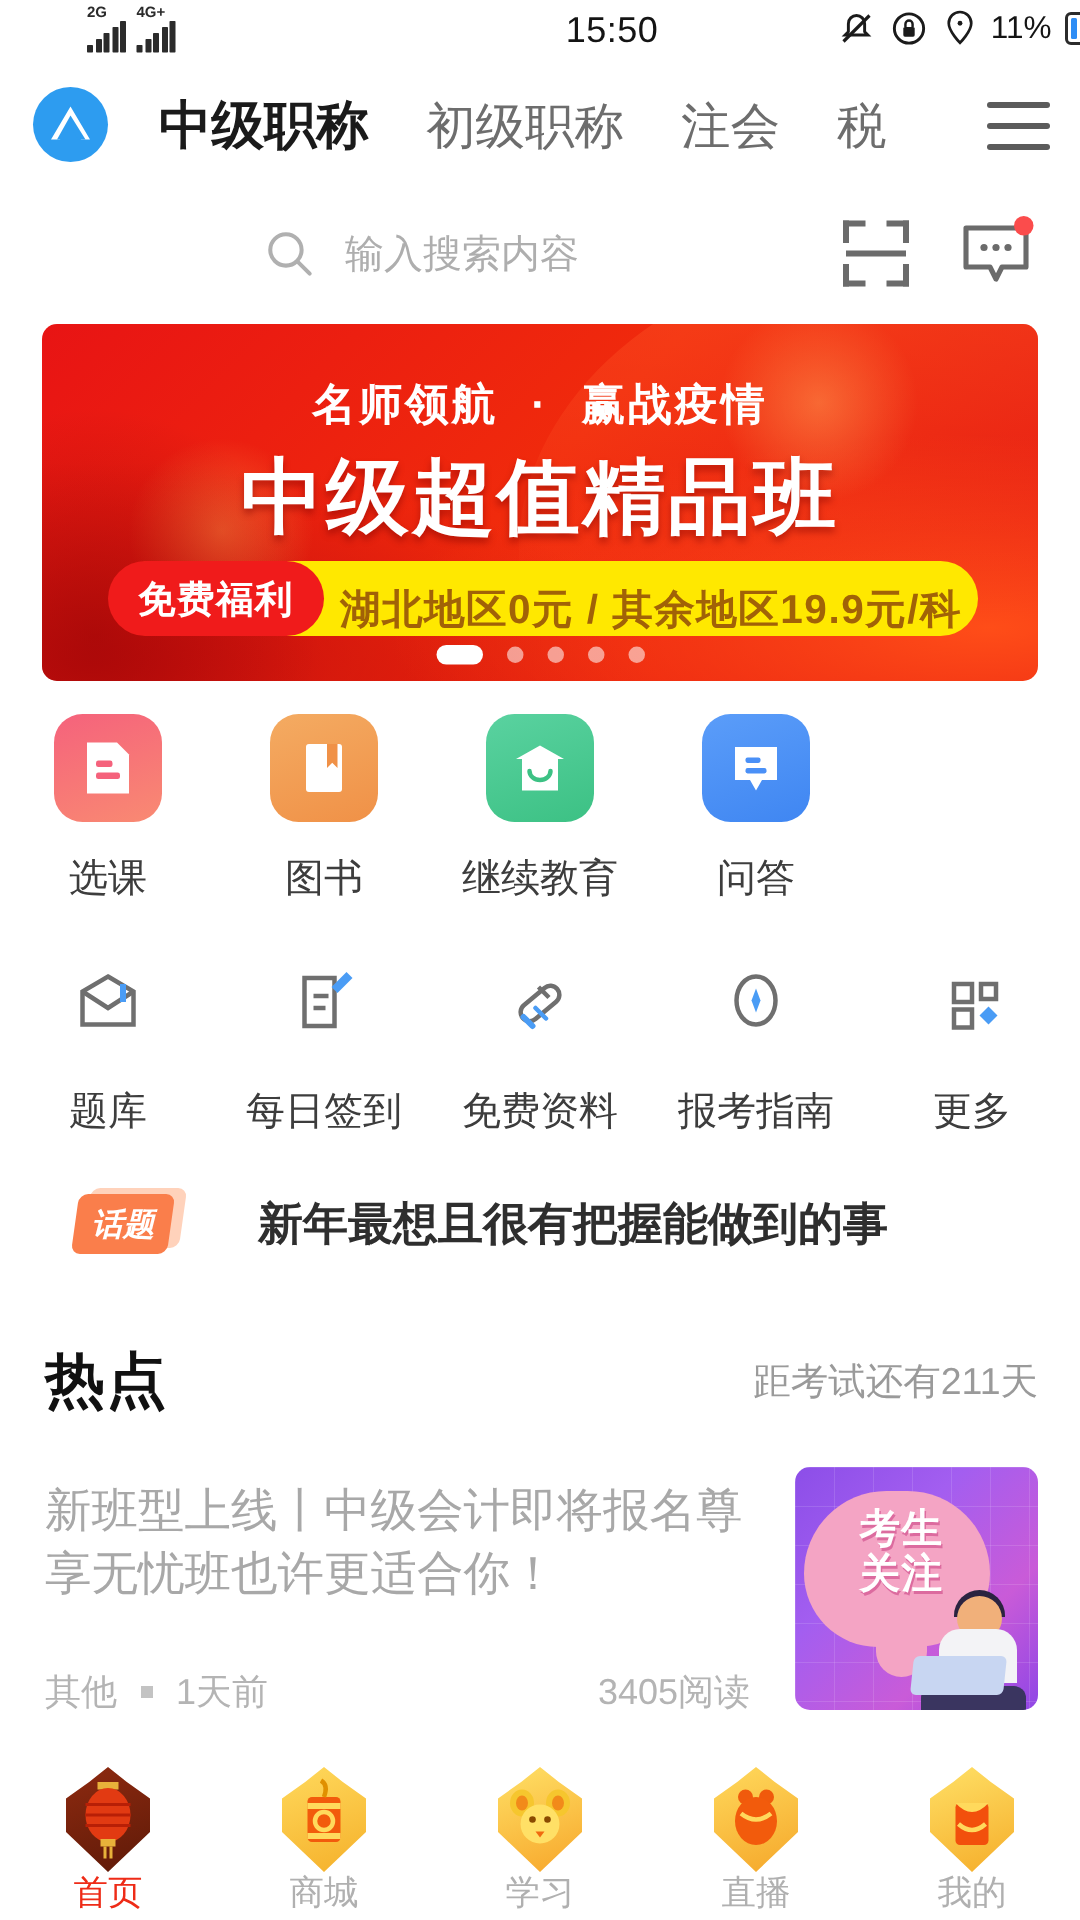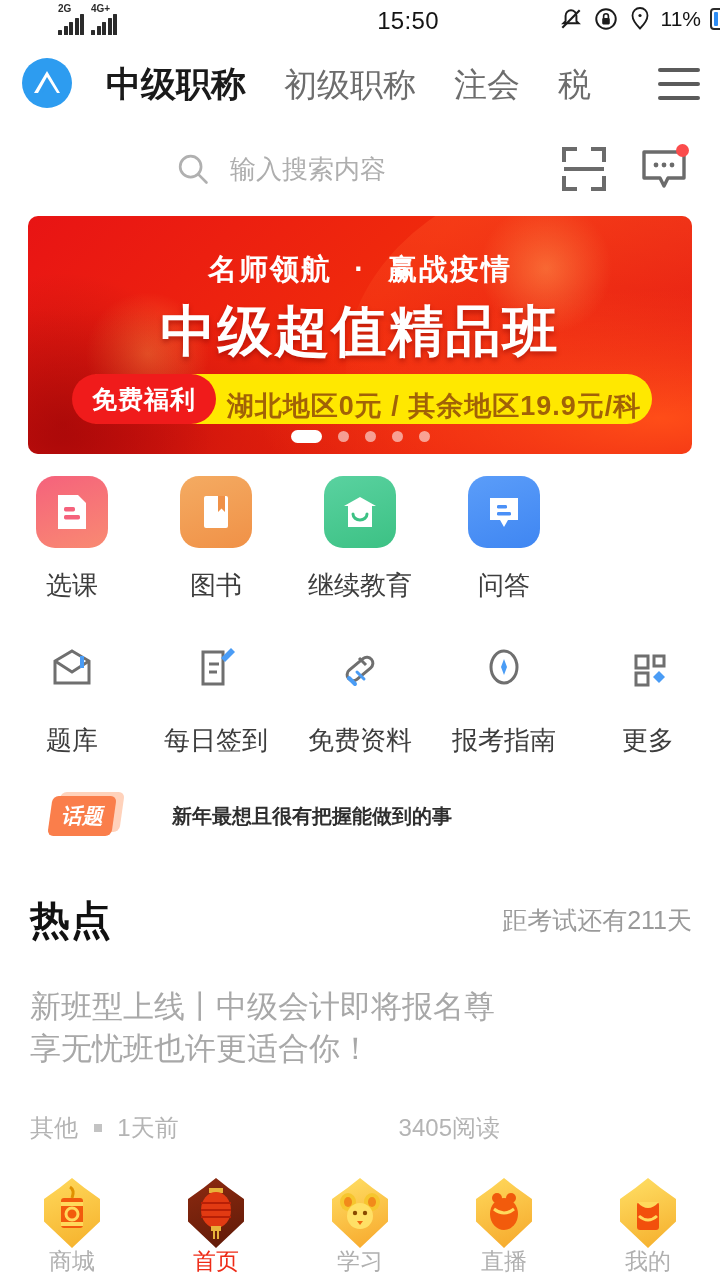--- a/index.html
+++ b/index.html
@@ -147,21 +147,21 @@
   .topic-badge .bk{
     position:absolute; left:8px; top:-4px; width:64px; height:40px;
     background:#ffd2bb; border-radius:6px; transform:skewX(-8deg);
   }
   .topic-badge .fr{
     position:absolute; left:0; top:0; width:64px; height:40px;
     background:#fa7e4b; border-radius:6px; transform:skewX(-8deg);
     display:flex; align-items:center; justify-content:center;
   }
   .topic-badge .fr span{ color:#fff; font-size:21px; font-weight:bold; transform:skewX(8deg); }
-  .topic-text{ margin-left:50px; font-size:20px; color:#2e2e2e; font-weight:bold;text-align:right; }
+  .topic-text{ margin-left:50px; font-size:30px; color:#2e2e2e; font-weight:bold;text-align:right; }
 
   
   .hot-head{ position:absolute; top:888px; left:0; width:720px; height:64px;
              display:flex; align-items:center; justify-content:space-between; }
   .hot-title{ margin-left:30px; font-size:40px; font-weight:bold; color:#111; letter-spacing:1px; }
   .hot-count{ margin-right:28px; font-size:25px; color:#9a9a9a; }
 
   
   .article{ position:absolute; top:972px; left:0; width:720px; height:192px; display:flex; }
   .art-left{ flex:1; margin-left:30px; display:flex; flex-direction:column; justify-content:space-between; padding:14px 0 20px; }
@@ -447,50 +447,65 @@
       <div class="art-title">新班型上线丨中级会计即将报名尊享无忧班也许更适合你！</div>
       <div class="art-meta">
         <span>
           <span>其他</span>
           <span class="sq"></span>
           <span>1天前</span>
         </span>
         <span>3405阅读</span>
       </div>
     </div>
+    <div class="art-thumb">
+      <span class="grid-lines"></span>
+      <span class="bubble"></span>
+      <span class="bt">
+        <span>考生</span><br>
+        <span>关注</span>
+      </span>
+      <span class="person">
+        <span class="hair"></span>
+        <span class="head"></span>
+        <span class="body"></span>
+        <span class="legs"></span>
+        <span class="laptop"></span>
+      </span>
+    </div>
   </div>
 
   <div class="tabbar">
+
+    <div class="tab active">
+      <span class="tabicon">
+        <span class="diamond" style="background:linear-gradient(160deg,#8e2a10,#5e1a08);"></span>
+        <svg width="74" height="74" viewBox="0 0 74 74" style="position:absolute;left:0;top:0">
+          <rect x="30" y="12" width="14" height="5" fill="#e8b23a"></rect>
+          <ellipse cx="37" cy="34" rx="15" ry="18" fill="#e23a12"></ellipse>
+          <path d="M22 27 H52 M22 34 H52 M22 41 H52" stroke="#b81f06" stroke-width="2"></path>
+          <rect x="32" y="50" width="10" height="5" fill="#e8b23a"></rect>
+          <path d="M35 55 v8 M39 55 v8" stroke="#e8b23a" stroke-width="2"></path>
+        </svg>
+      </span>
+      <span class="tablabel">首页</span>
+    </div>
 
     <div class="tab">
       <span class="tabicon">
         <span class="diamond" style="background:linear-gradient(160deg,#ffd95c,#f5b02a);"></span>
         <svg width="74" height="74" viewBox="0 0 74 74" style="position:absolute;left:0;top:0">
           <rect x="26" y="22" width="22" height="30" rx="3" fill="#f25b0c"></rect>
           <rect x="26" y="26" width="22" height="4" fill="#ffd95c"></rect>
           <rect x="26" y="46" width="22" height="4" fill="#ffd95c"></rect>
           <circle cx="37" cy="38" r="6" fill="none" stroke="#ffd95c" stroke-width="3"></circle>
           <path d="M37 22 q3 -8 -2 -11" stroke="#e09000" stroke-width="3" fill="none"></path>
         </svg>
       </span>
       <span class="tablabel">商城</span>
-    </div>
-
-    <div class="tab active">
-      <span class="tabicon">
-        <span class="diamond" style="background:linear-gradient(160deg,#8e2a10,#5e1a08);"></span>
-        <svg width="74" height="74" viewBox="0 0 74 74" style="position:absolute;left:0;top:0">
-          <rect x="30" y="12" width="14" height="5" fill="#e8b23a"></rect>
-          <ellipse cx="37" cy="34" rx="15" ry="18" fill="#e23a12"></ellipse>
-          <path d="M22 27 H52 M22 34 H52 M22 41 H52" stroke="#b81f06" stroke-width="2"></path>
-          <rect x="32" y="50" width="10" height="5" fill="#e8b23a"></rect>
-          <path d="M35 55 v8 M39 55 v8" stroke="#e8b23a" stroke-width="2"></path>
-        </svg>
-      </span>
-      <span class="tablabel">首页</span>
     </div>
 
     <div class="tab">
       <span class="tabicon">
         <span class="diamond" style="background:linear-gradient(160deg,#ffe066,#f7a62a);"></span>
         <svg width="74" height="74" viewBox="0 0 74 74" style="position:absolute;left:0;top:0">
           <ellipse cx="25" cy="26" rx="8" ry="9" fill="#f6c62e"></ellipse>
           <ellipse cx="49" cy="26" rx="8" ry="9" fill="#f6c62e"></ellipse>
           <ellipse cx="25" cy="26" rx="4" ry="5" fill="#f28a1a"></ellipse>
           <ellipse cx="49" cy="26" rx="4" ry="5" fill="#f28a1a"></ellipse>

